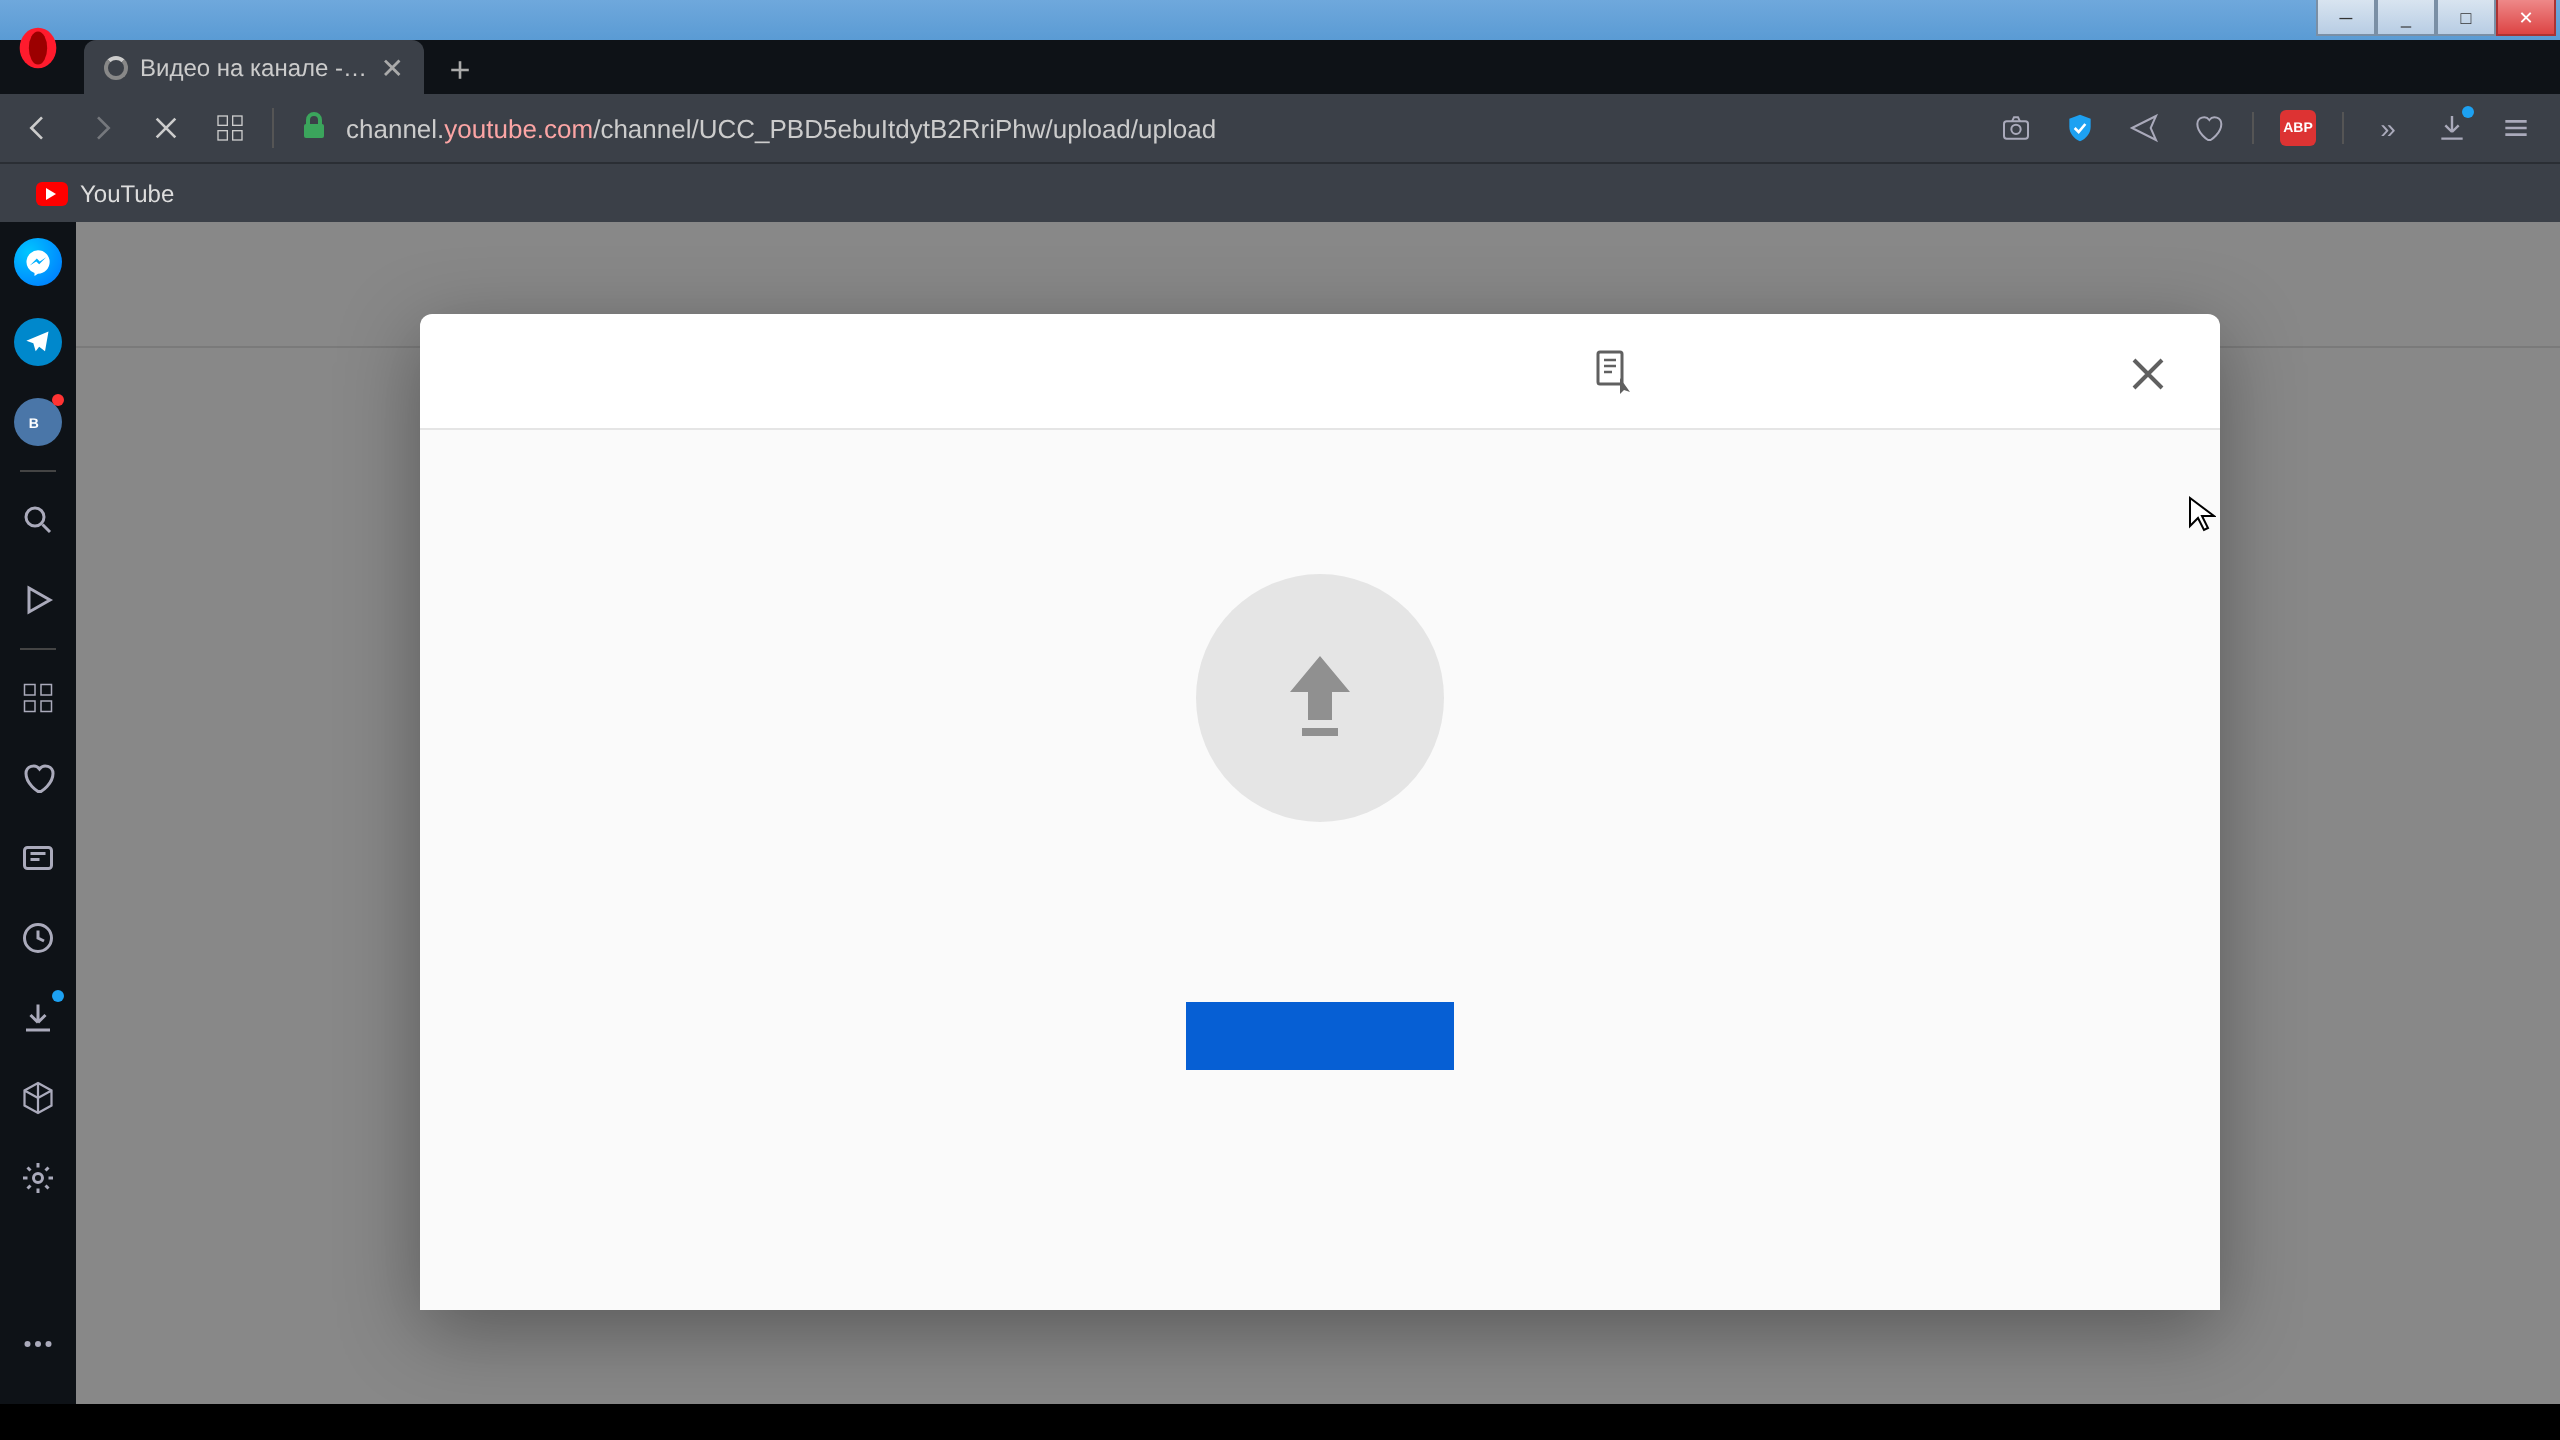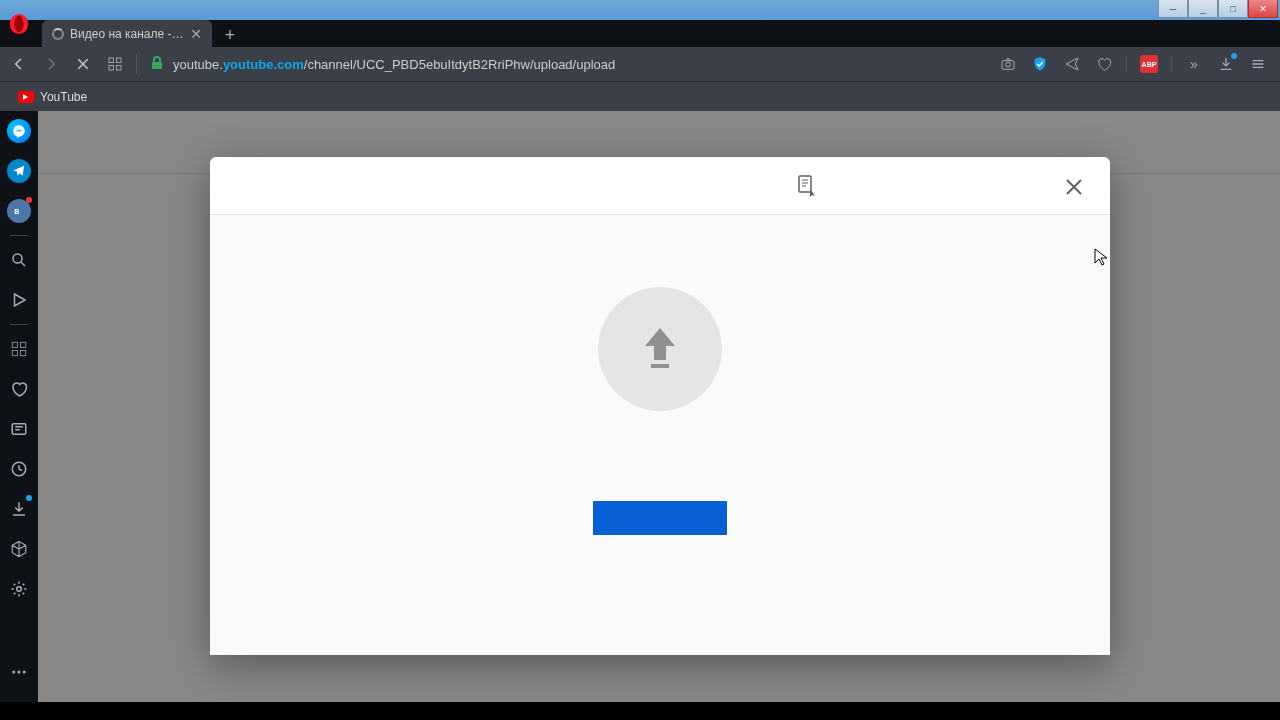--- a/index.html
+++ b/index.html
@@ -22,21 +22,21 @@
 .tab .close-x { font-size:14px; color:#aaa; margin-left:4px; cursor:pointer;}
 .newtab { width:24px; height:24px; display:flex; align-items:center; justify-content:center; color:#aaa; font-size:18px; margin-left:6px; cursor:pointer;}
 
 
 .addressbar { height:34px; background:#3b4048; display:flex; align-items:center; padding:0 8px; gap:10px; }
 .nav-btn { width:22px; height:22px; display:flex; align-items:center; justify-content:center; color:#aab; cursor:pointer; }
 .nav-btn svg { width:16px; height:16px; }
 .addr-sep { width:1px; height:20px; background:#555; }
 .lock { color:#3ba55c; font-size:13px; margin-left:4px;}
 .url { color:#ccc; font-size:13px; flex:1; white-space:nowrap; cursor:text;}
-.url .domain { color:#0ea5e9;font-weight:bold; }
+.url .domain { color:#fca5a5; }
 .toolbar-icons { display:flex; align-items:center; gap:12px; margin-left:auto; padding-right:4px;}
 .tb-icon { width:20px; height:20px; display:flex; align-items:center; justify-content:center; color:#aab; cursor:pointer; position:relative;}
 .tb-icon svg { width:16px; height:16px; }
 .abp { width:18px; height:18px; background:#d33; border-radius:3px; display:flex; align-items:center; justify-content:center; font-size:7px; font-weight:bold; color:#fff;}
 .tb-sep { width:1px; height:16px; background:#555;}
 .dot-badge { position:absolute; top:-1px; right:-1px; width:6px; height:6px; background:#1da1f2; border-radius:50%;}
 
 
 .bookmarks { height:30px; background:#3b4048; border-top:1px solid #2a2e34; display:flex; align-items:center; padding:0 12px; gap:8px;}
 .bm-item { display:flex; align-items:center; gap:6px; font-size:12px; color:#ddd; cursor:pointer; padding:4px 6px; border-radius:4px;}
@@ -142,21 +142,21 @@
       </svg>
   </div>
   <div class="addr-sep"></div>
   <span class="lock">
     <svg width="12" height="14" viewBox="0 0 12 14">
         <rect x="1" y="6" width="10" height="7" rx="1" fill="#3ba55c"></rect>
         <path d="M3 6V4a3 3 0 016 0v2" stroke="#3ba55c" stroke-width="2" fill="none"></path>
       </svg>
   </span>
   <div class="url">
-    <span>youtube.</span><span class="domain">youtube.com</span><span>/channel/UCC_PBD5ebuItdytB2RriPhw/upload/upload</span>
+    <span>channel.</span><span class="domain">youtube.com</span><span>/channel/UCC_PBD5ebuItdytB2RriPhw/upload/upload</span>
   </div>
   <div class="toolbar-icons">
     <div class="tb-icon">
       <svg viewBox="0 0 24 24">
           <rect x="3" y="7" width="18" height="13" rx="2" stroke="#aab" fill="none" stroke-width="1.5"></rect>
           <circle cx="12" cy="13" r="3.5" stroke="#aab" fill="none" stroke-width="1.5"></circle>
           <path d="M9 7l1.5-3h3L15 7" stroke="#aab" fill="none" stroke-width="1.5"></path>
         </svg>
     </div>
     <div class="tb-icon">

